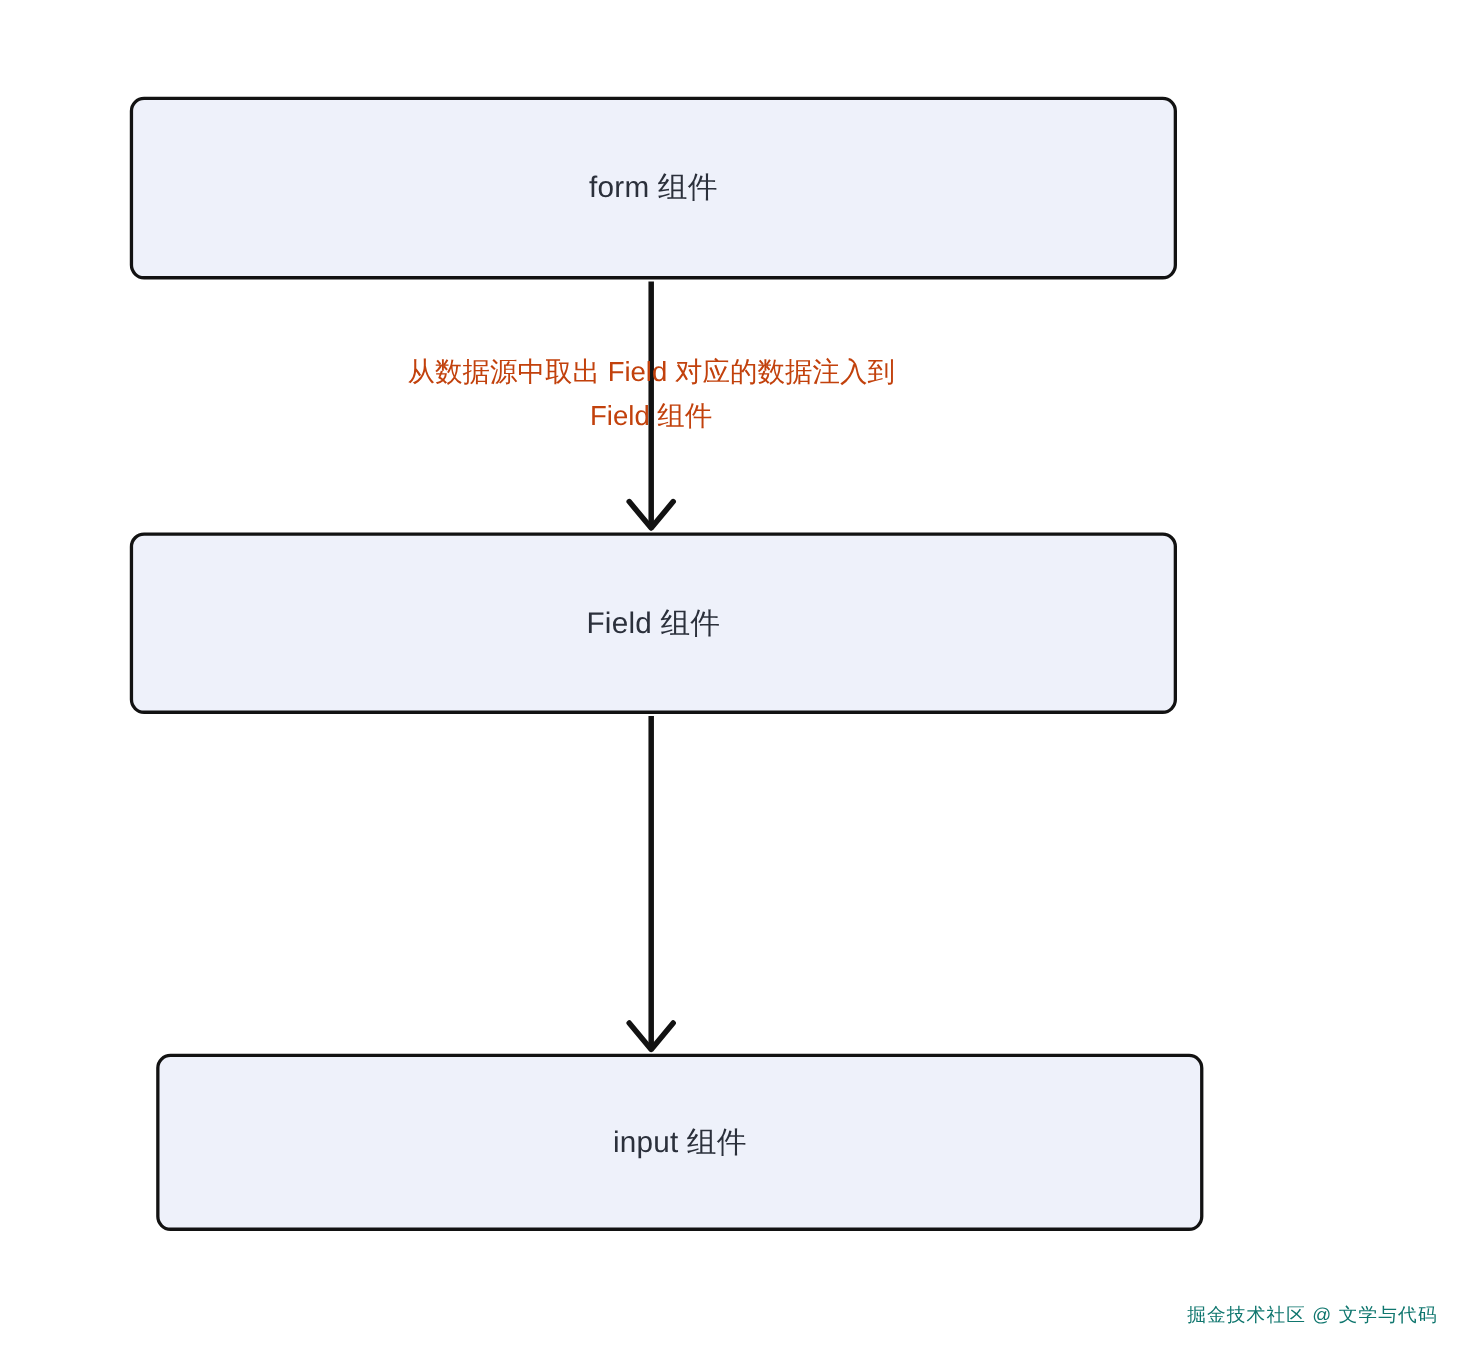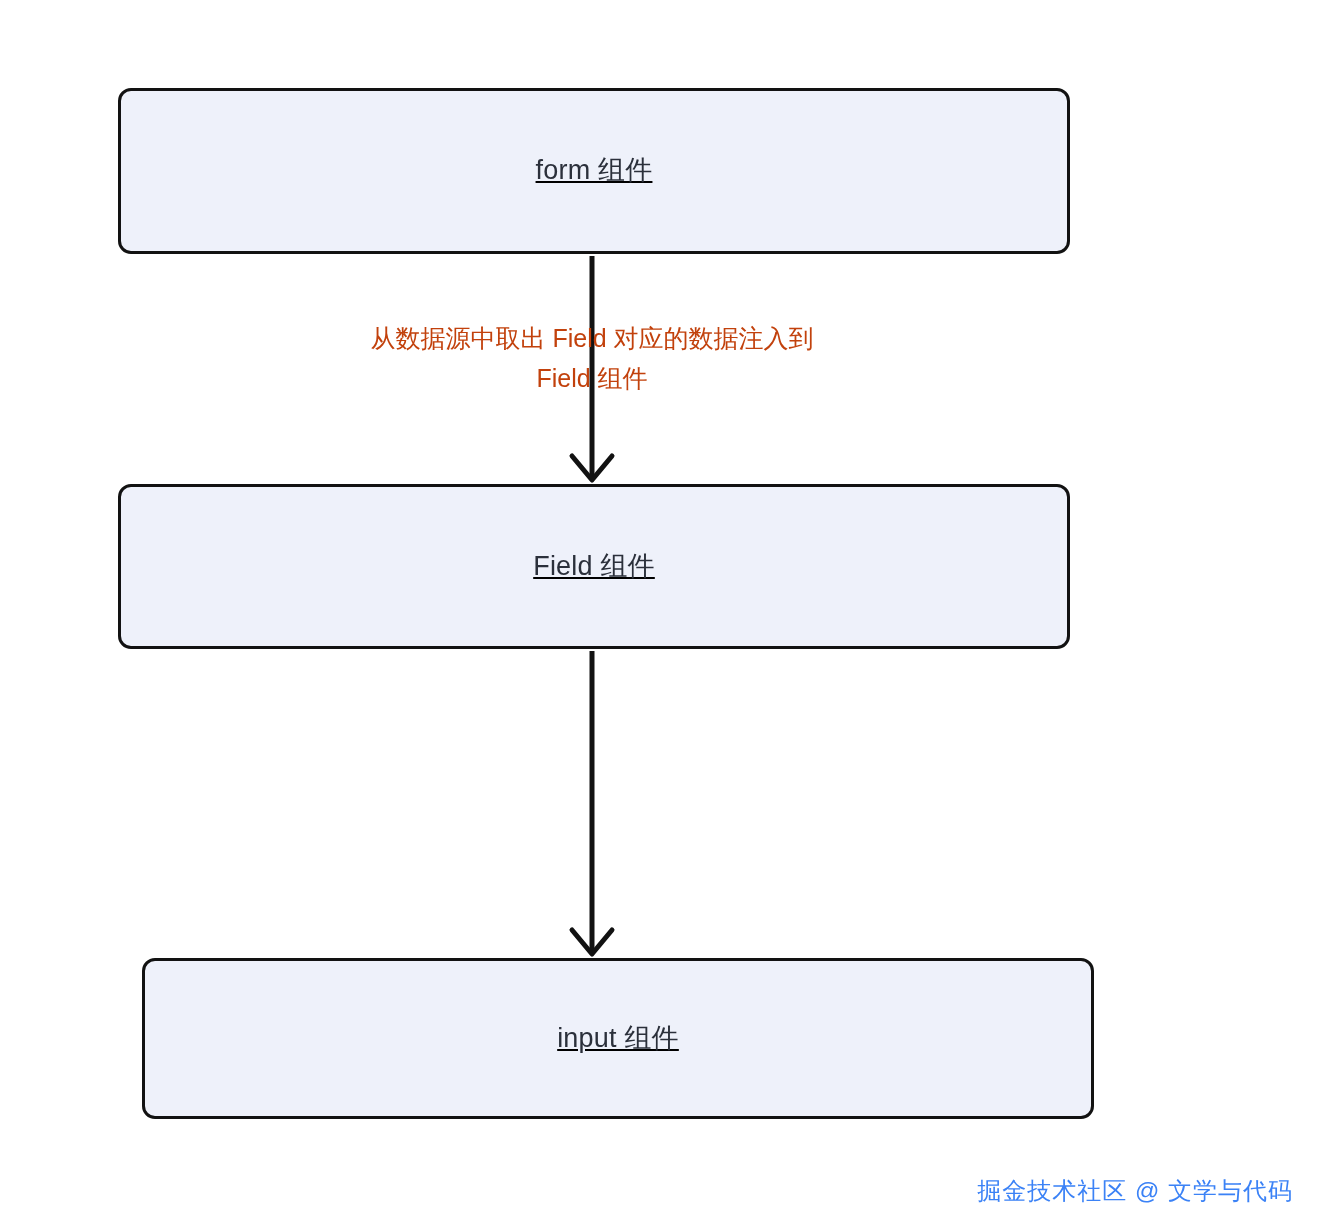--- a/index.html
+++ b/index.html
@@ -23,21 +23,20 @@
     position: absolute;
     left: 118px;
     width: 952px;
     box-sizing: border-box;
     background: #eef1fa;
     border: 3px solid #121212;
     border-radius: 13px;
     display: flex;
     align-items: center;
     justify-content: center;
-    text-decoration: underline;
   }
   .node-label {
     font-size: 27px;
     line-height: 1.25;
     color: #2b303b;
     letter-spacing: 0.2px;
     white-space: nowrap;
   }
 
   #node-form  { top: 88px;  height: 166px; }
@@ -70,24 +69,24 @@
   }
   #edge-label-2 {
     left: 222px;
     top: 784px;
     width: 740px;
   }
 
   
   #watermark {
     position: absolute;
-    right: 36px;
+    right: 22px;
     bottom: 18px;
-    font-size: 24px;
-    color: #3b82f6;
+    font-size: 17px;
+    color: #0f766e;
     letter-spacing: 1px;
     white-space: nowrap;
   }
 </style>
 </head>
 <body>
 
 <div id="canvas">
 
   <svg id="edges" viewBox="0 0 1329 1225" xmlns="http://www.w3.org/2000/svg">

